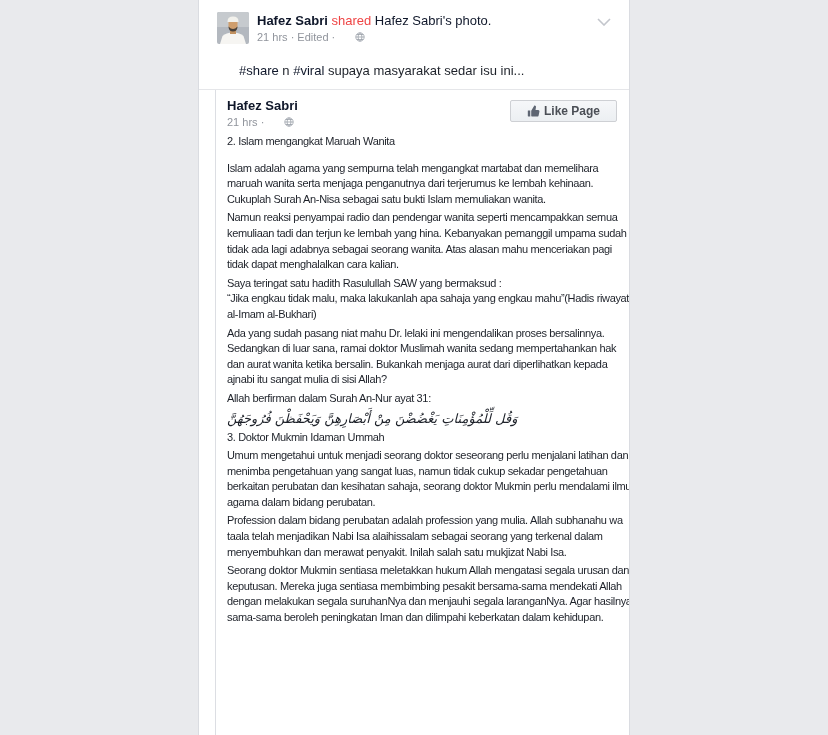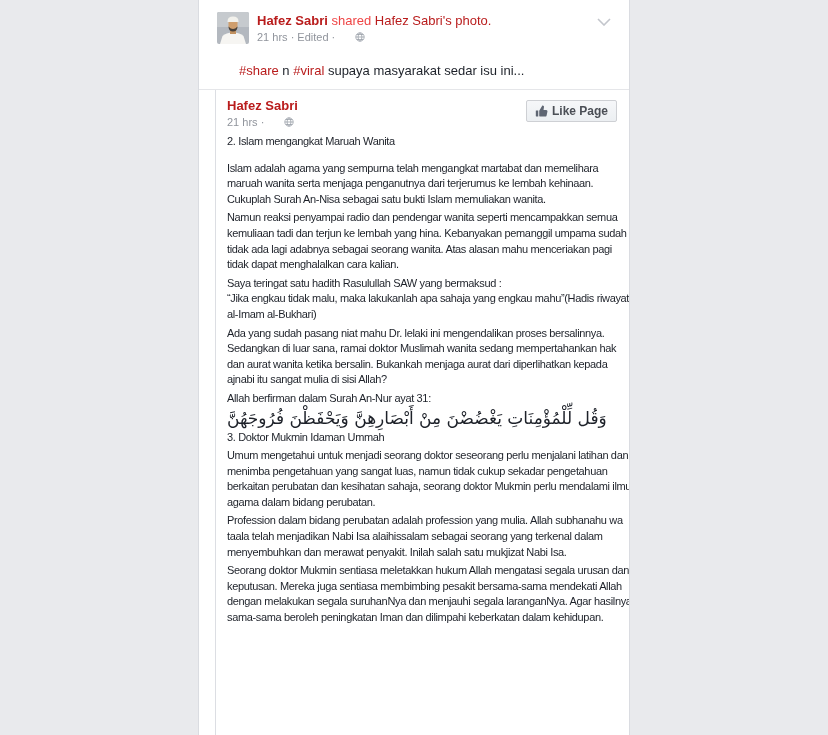--- a/index.html
+++ b/index.html
@@ -12,51 +12,51 @@
   .card{
     position:absolute;left:198px;top:0;width:432px;height:735px;
     background:#fff;border-left:1px solid #dadce1;border-right:1px solid #dadce1;
     box-sizing:border-box;overflow:hidden;
   }
   
   .main-header{position:relative;height:46px;padding:12px 18px 0 18px;}
   .avatar{position:absolute;left:18px;top:12px;width:32px;height:32px;border-radius:2px;overflow:hidden;cursor:pointer;}
   .hdr-text{margin-left:40px;padding-top:1px;}
   .name-line{font-size:13px;line-height:16px;color:#1d2129;white-space:pre;}
-  .link{color:#b91c1c;text-decoration:none;cursor:pointer;}
+  .link{color:#0f172a;text-decoration:none;cursor:pointer;}
   .bold{font-weight:bold;}
   .muted{color:#ef4444;}
   .time-line{font-size:11px;line-height:14px;color:#90949c;margin-top:1px;display:flex;align-items:center;gap:20px;cursor:pointer;}
   .chevron{position:absolute;right:16px;top:12px;width:16px;height:12px;cursor:pointer;}
   
   .message{padding:4px 18px 10px 18px;font-size:13px;line-height:17px;color:#1d2129;white-space:pre-wrap;margin-left:22px;}
   .hr{height:1px;background:#e5e6e9;}
   
   .attachment{
     margin-left:16px;border-left:1px solid #dcdee3;
     padding:8px 0 0 11px;position:relative;min-height:646px;box-sizing:border-box;
   }
   .att-header{position:relative;min-height:32px;margin-bottom:4px;}
   .att-name{font-size:13px;line-height:16px;font-weight:bold;}
   .like-btn{
     position:absolute;right:12px;top:2px;
     display:flex;align-items:center;gap:4px;
     background:linear-gradient(#f6f7f9,#eceff2);
     border:1px solid #ced0d4;border-radius:2px;
-    padding:3px 8px;font-family:inherit;
+    padding:3px 16px;font-family:inherit;
     font-size:12px;font-weight:bold;color:#4b4f56;cursor:pointer;
   }
   .like-btn .thumb{display:flex;}
   
   .para{
     font-size:11px;line-height:15.6px;letter-spacing:-0.35px;
     color:#1d2129;margin:0 0 3px 0;white-space:pre;
   }
   .para.arabic{
-    font-family:"DejaVu Sans",sans-serif;letter-spacing:0;font-size:17px;line-height:17px;
+    font-family:"DejaVu Sans",sans-serif;letter-spacing:0;font-size:13px;line-height:17px;font-style:italic;
   }
   .att-title{margin-bottom:11px;}
 </style>
 </head>
 <body>
 
 <div class="stage">
   <div class="card">
 
     <div class="main-header">

